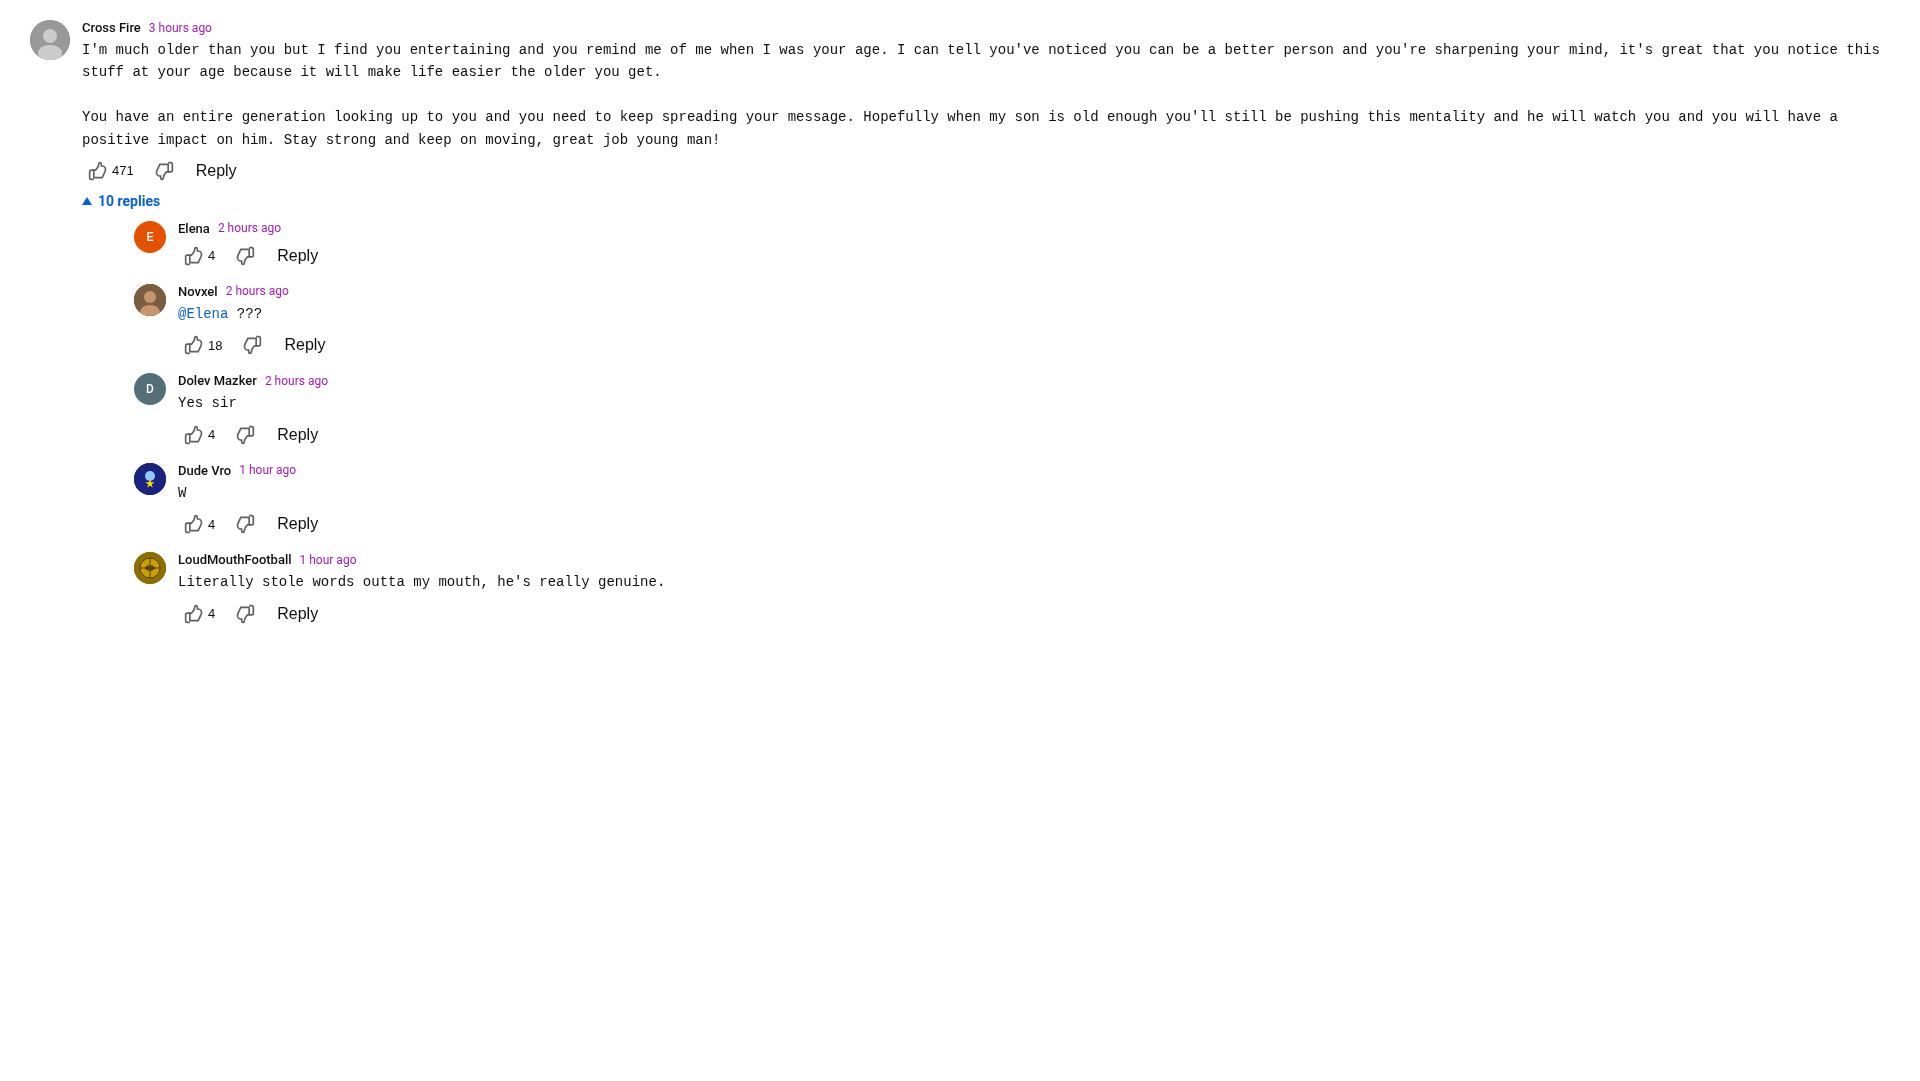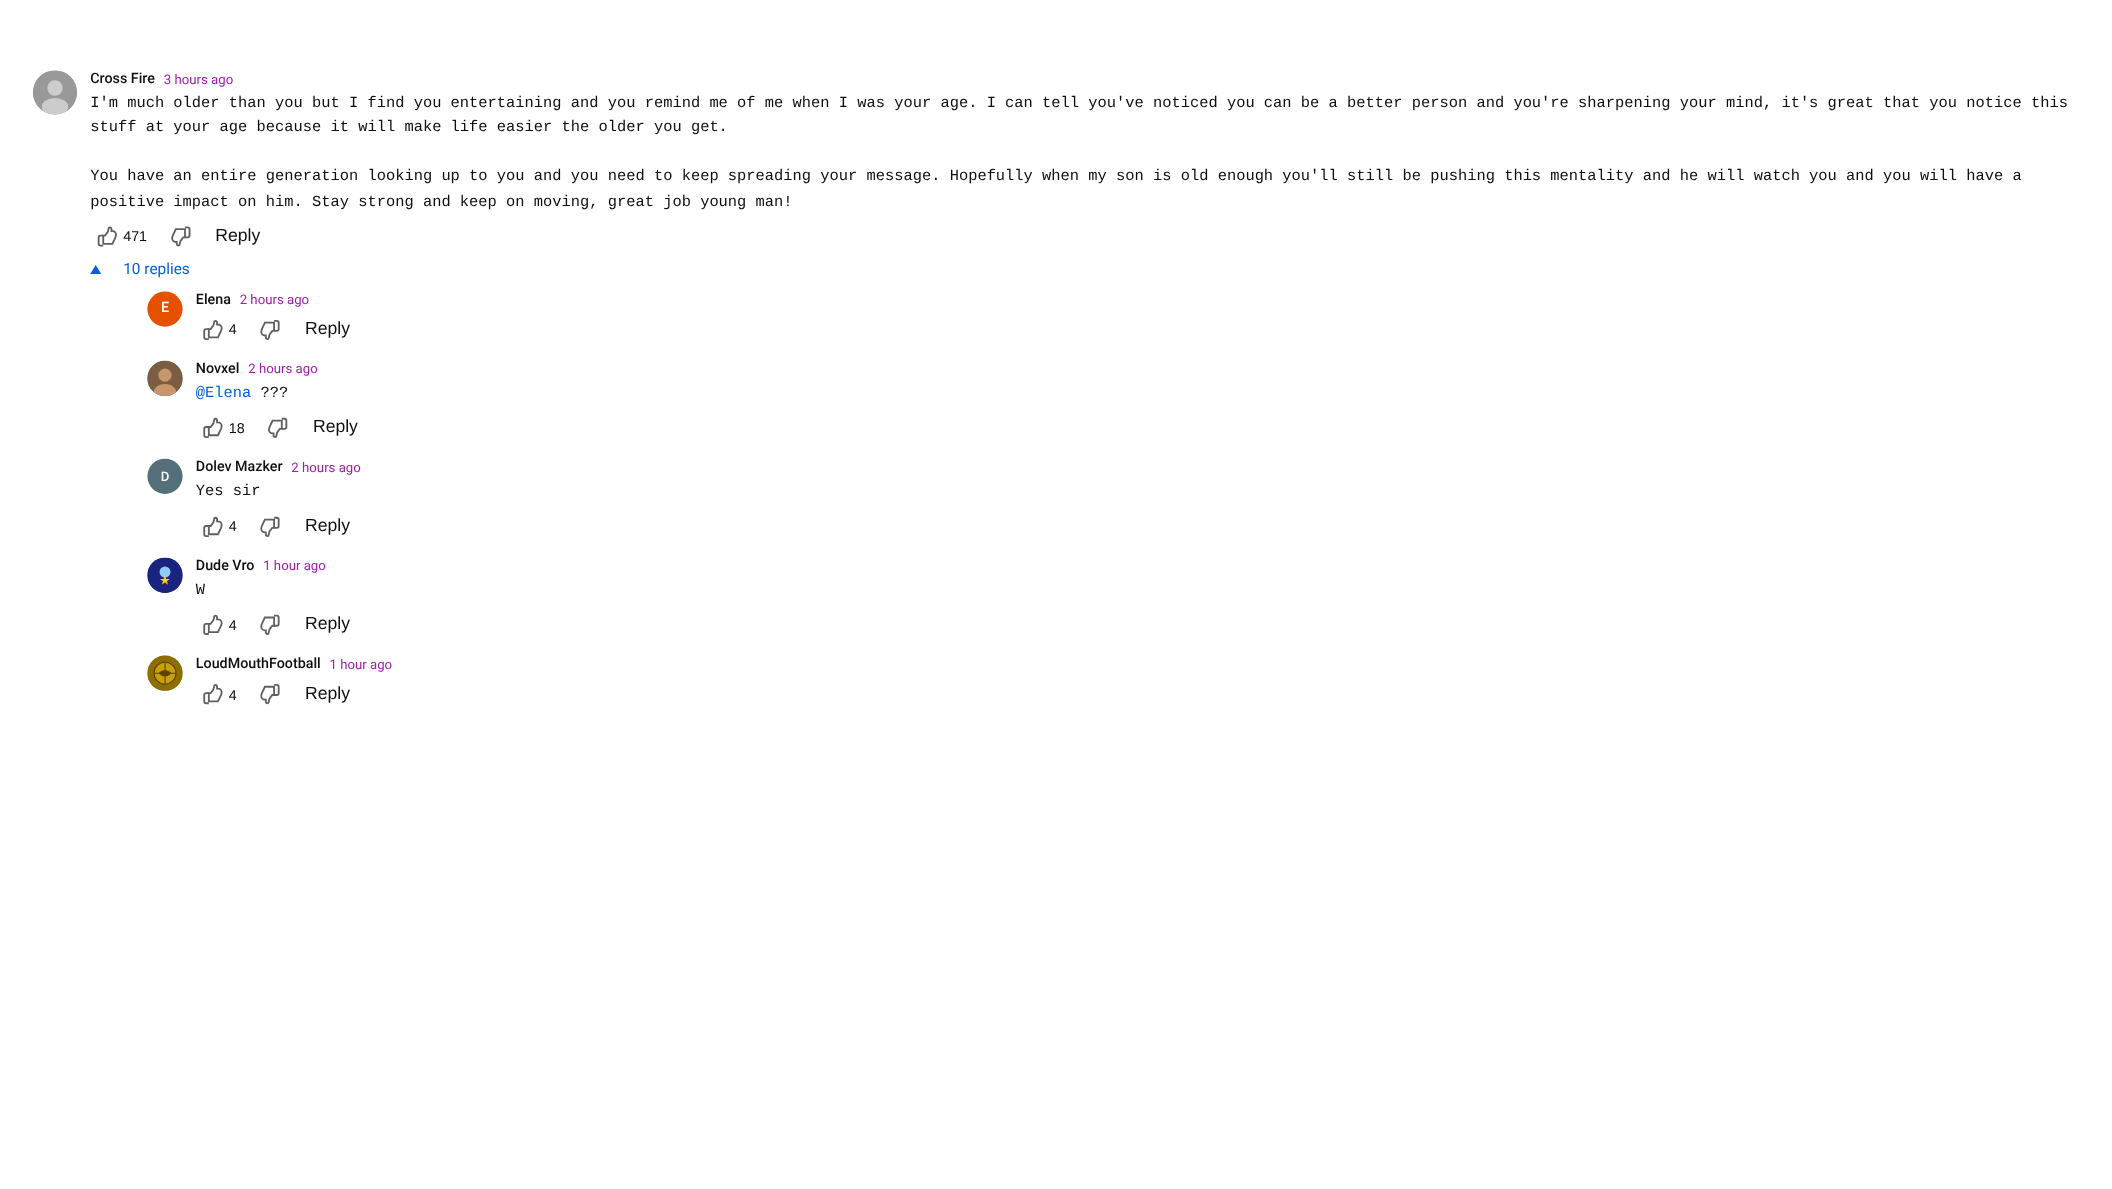--- a/index.html
+++ b/index.html
@@ -5,21 +5,20 @@
     * { box-sizing: border-box; margin: 0; padding: 0; }
     body {
       font-family: "Roboto", Arial, sans-serif;
       background: #fff;
       color: #0f0f0f;
       font-size: 14px;
       padding: 20px 30px;
     }
     .comment-section {
       max-width: 1860px;
-      margin-top: 44px;
     }
     .comment {
       display: flex;
       gap: 12px;
       margin-bottom: 16px;
     }
     .avatar {
       width: 40px;
       height: 40px;
       border-radius: 50%;
@@ -95,26 +94,26 @@
       cursor: pointer;
       font-size: 16px;
       font-weight: 500;
       color: #0f0f0f;
       padding: 4px 8px;
       border-radius: 20px;
     }
     .replies-toggle {
       display: flex;
       align-items: center;
-      gap: 20px;
+      gap: 6px;
       margin: 8px 0 12px 0;
       cursor: pointer;
       color: #065fd4;
       font-size: 14px;
-      font-weight: 400;
+      font-weight: 700;
     }
     .replies-toggle .triangle-up {
       width: 0;
       height: 0;
       border-left: 5px solid transparent;
       border-right: 5px solid transparent;
       border-bottom: 8px solid #065fd4;
     }
     .replies-section {
       margin-left: 52px;
@@ -328,20 +327,21 @@
               <path d="M10 16 Q16 10 22 16 Q16 22 10 16Z" fill="#5a4400"></path>
               <line x1="16" y1="6" x2="16" y2="26" stroke="#5a4400" stroke-width="1"></line>
               <line x1="6" y1="16" x2="26" y2="16" stroke="#5a4400" stroke-width="1"></line>
             </svg>
           </div>
           <div class="comment-body">
             <div class="comment-header">
               <span class="comment-author">LoudMouthFootball</span>
               <span class="comment-time">1 hour ago</span>
             </div>
+            <div class="comment-text">Literally stole words outta my mouth, he's really genuine.</div>
             <div class="comment-actions">
               <button class="action-btn">
                 <svg class="action-icon" viewBox="0 0 24 24" fill="none" stroke="#606060" stroke-width="2">
                   <path d="M7 22H4a2 2 0 01-2-2v-7a2 2 0 012-2h3"></path>
                   <path d="M20.3 13c.4-1 .7-2.1.7-3 0-2.2-1.8-4-4-4h-1V4a2 2 0 00-2-2 1 1 0 00-1 1L12 7l-3 4H7v9h10l3.3-7z"></path>
                 </svg>
                 <span class="like-count">4</span>
               </button>
               <button class="action-btn">
                 <svg class="action-icon" viewBox="0 0 24 24" fill="none" stroke="#606060" stroke-width="2">

